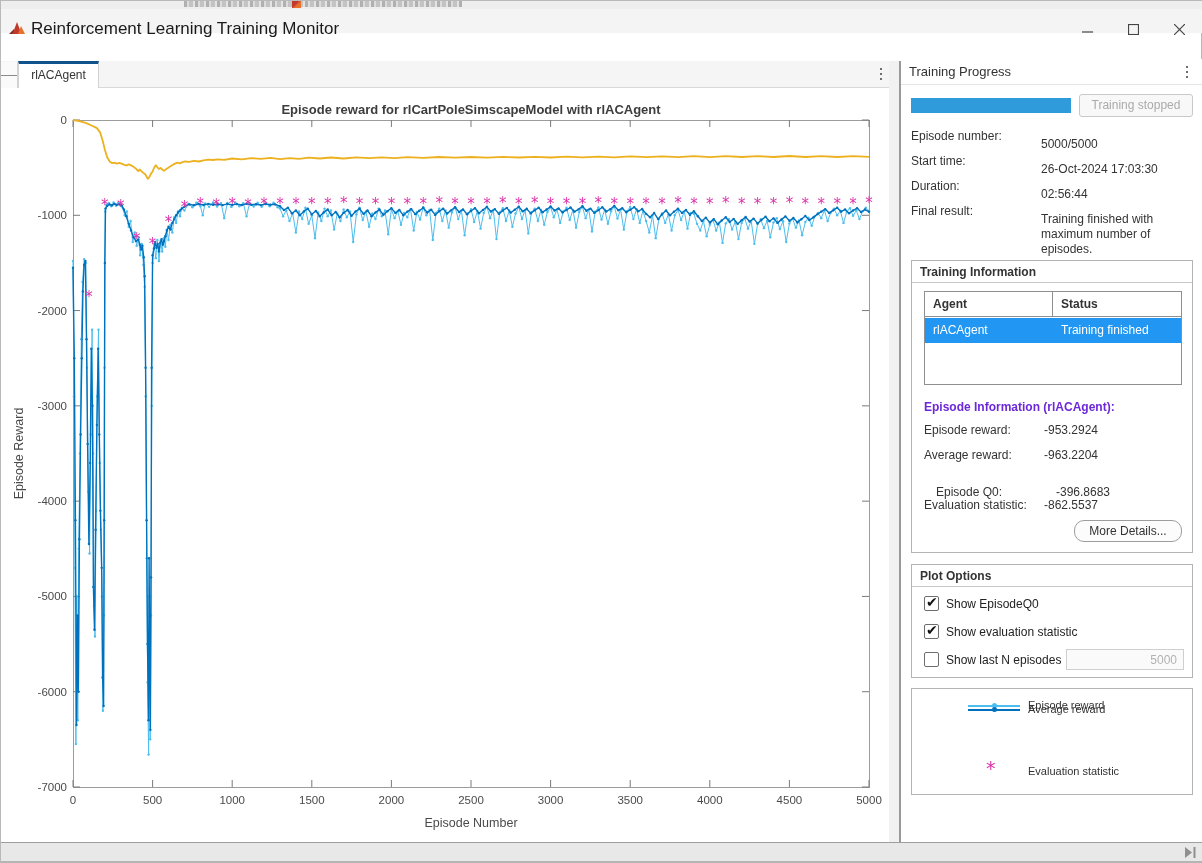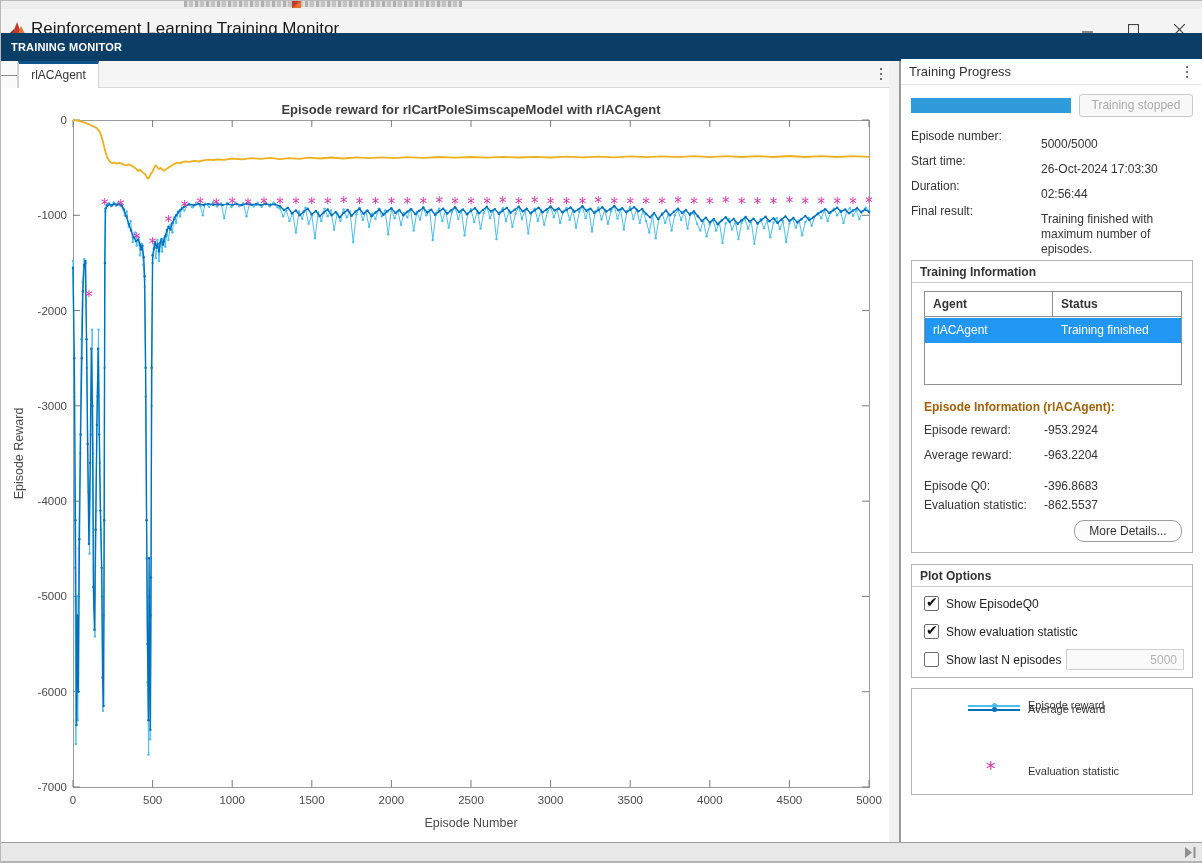--- a/index.html
+++ b/index.html
@@ -59,24 +59,24 @@
   .card-rule { position:absolute; left:0; top:21px; width:100%; height:1px; background:#c9c9c9; }
 
   #ti-card { top:201px; height:293px; }
   #ti-table { position:absolute; left:12px; top:30px; width:258px; height:94px; border:1px solid #8f8f8f; background:#fff; }
   .ti-row { position:absolute; left:0; width:256px; height:25px; display:flex; font-size:12px; }
   .ti-cell { padding:5px 0 0 8px; }
   #ti-head { top:0; font-weight:bold; color:#333; border-bottom:1px solid #8f8f8f; }
   #ti-head .ti-cell:first-child { border-right:1px solid #8f8f8f; }
   #ti-row0 { top:26px; color:#fff; }
   .ti-c1 { width:128px; } .ti-c2 { width:128px; }
-  #ep-info-title { position:absolute; left:12px; top:139px; font-size:12px; font-weight:bold; color:#a16207; }
+  #ep-info-title { position:absolute; left:12px; top:139px; font-size:12px; font-weight:bold; color:#6d28d9; }
   .ep-row { position:absolute; left:12px; width:260px; font-size:12px; color:#333; }
   .ep-row .kv-value { position:absolute; left:120px; top:0; }
-  #ep-0 { top:162px; } #ep-1 { top:187px; } #ep-2 { top:218px; } #ep-3 { top:237px; }
+  #ep-0 { top:162px; } #ep-1 { top:187px; } #ep-2 { top:224px;margin-left:12px; } #ep-3 { top:237px; }
   #more-details-btn { position:absolute; left:162px; top:259px; width:108px; height:22px; background:#fcfcfc; border:1px solid #9d9d9d;
      border-radius:10px; font-size:12px; color:#333; text-align:center; line-height:20px; }
 
   #po-card { top:505px; height:114px; }
   .cb-row { position:absolute; left:12px; height:16px; font-size:12px; color:#222; }
   #cb-0 { top:31px; } #cb-1 { top:59px; } #cb-2 { top:87px; }
   .checkbox { position:absolute; left:0; top:0; width:15px; height:15px; border:1px solid #6e6e6e; border-radius:2px; background:#fff; }
   .checkbox .mark { display:none; position:absolute; left:1px; top:-3px; font-size:14px; color:#111; }
   .checkbox.checked .mark { display:block; }
   .cb-label { position:absolute; left:22px; top:1px; white-space:nowrap; }
@@ -125,23 +125,20 @@
         </svg>
     </div>
     <div id="btn-close" class="win-btn abs">
       <svg width="11" height="11">
           <line x1="0" y1="0" x2="11" y2="11" stroke="#444" stroke-width="1.2"></line>
           <line x1="11" y1="0" x2="0" y2="11" stroke="#444" stroke-width="1.2"></line>
         </svg>
     </div>
   </div>
 
-  <div id="ribbon" class="abs">
-    <span id="ribbon-tab">TRAINING MONITOR</span>
-  </div>
 
   <div id="tabstrip" class="abs">
     <div id="tab-handle">
         <i></i>
         <i></i>
         <i></i>
       </div>
     <div id="doc-tab">
       <span>rlACAgent</span>
     </div>

